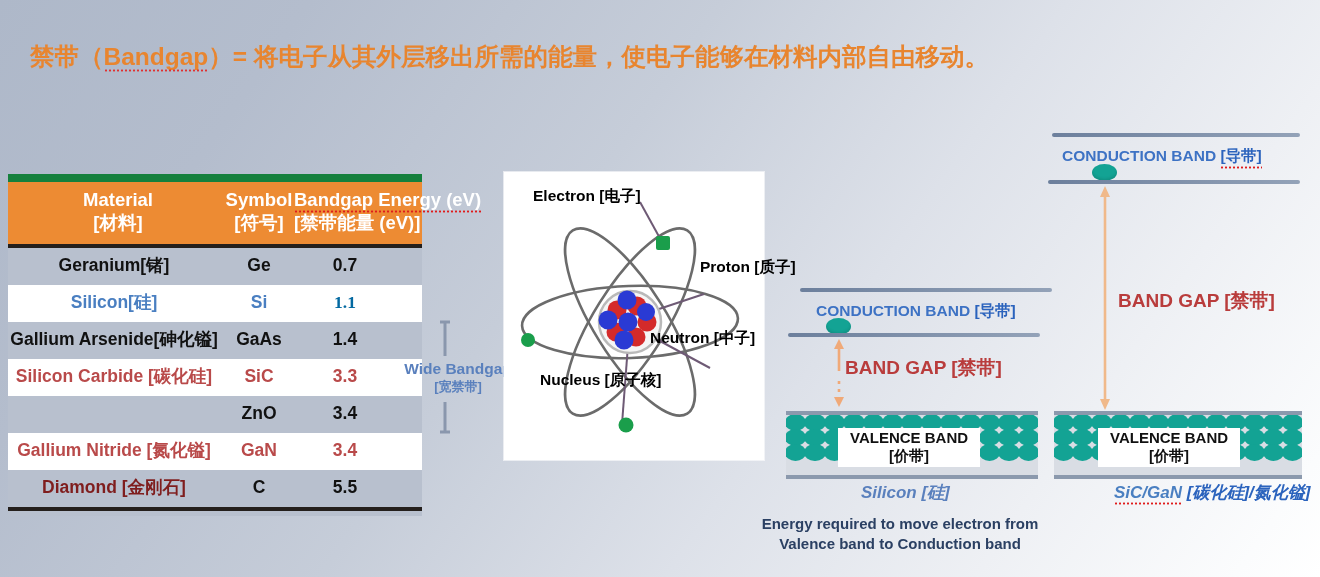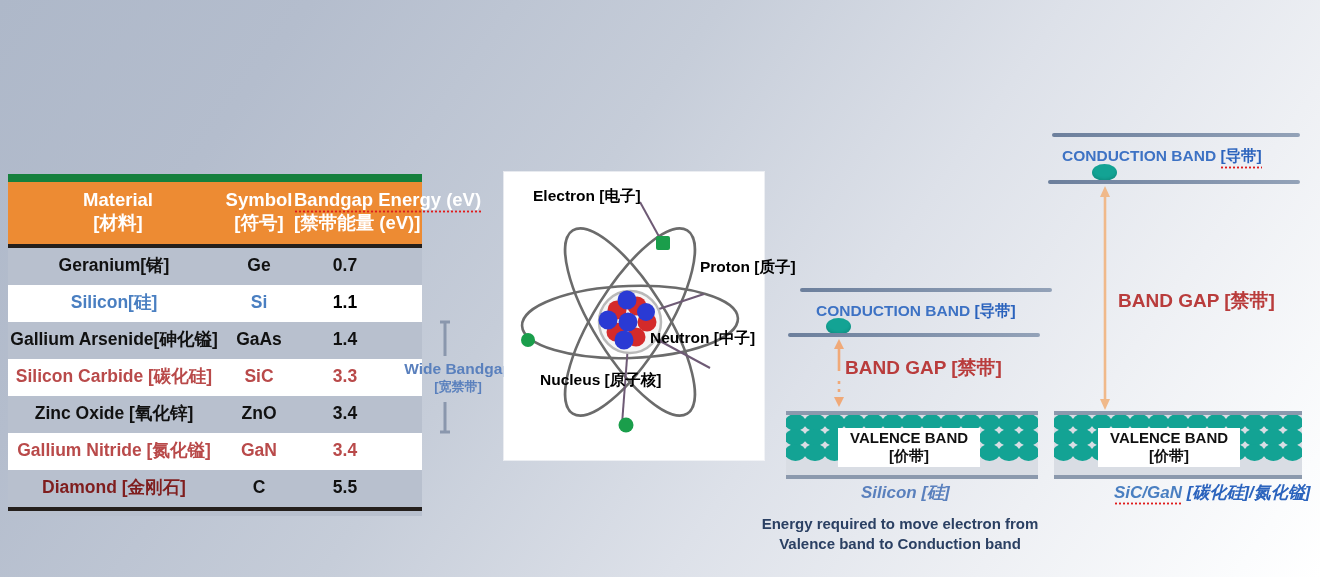--- a/index.html
+++ b/index.html
@@ -85,20 +85,23 @@
 
   .arrow-svg{position:absolute;}
 
   #caption{left:690px;top:514px;width:420px;text-align:center;color:#2b4063;font-weight:bold;font-size:15px;line-height:1.33;}
 </style>
 </head>
 <body>
 
 <div class="slide">
 
+  <div class="abs" id="title">
+    <span>禁带（</span><span class="u">Bandgap</span><span>）= 将电子从其外层移出所需的能量，使电子能够在材料内部自由移动。</span>
+  </div>
 
   <div class="abs" id="table-wrap">
     <div id="thead">
       <div class="hcell h1">
         <div>Material</div>
         <div>[材料]</div>
       </div>
       <div class="hcell h2">
         <div>Symbol</div>
         <div>[符号]</div>
@@ -110,34 +113,33 @@
     </div>
     <div id="tbody">
         <div class="trow gray">
           <div class="c c1" style="color: rgb(17, 17, 17);">Geranium[锗]</div>
           <div class="c c2" style="color: rgb(17, 17, 17);">Ge</div>
           <div class="c c3" style="color: rgb(17, 17, 17);">0.7</div>
         </div>
         <div class="trow white">
           <div class="c c1" style="color: rgb(74, 127, 193);">Silicon[硅]</div>
           <div class="c c2" style="color: rgb(74, 127, 193);">Si</div>
-          <div class="c c3" style="color: #000000;">1.1</div>
+          <div class="c c3" style="color: #0369a1; font-family: Liberation Serif, serif;">1.1</div>
         </div>
         <div class="trow gray">
           <div class="c c1" style="color: rgb(17, 17, 17);">Gallium Arsenide[砷化镒]</div>
           <div class="c c2" style="color: rgb(17, 17, 17);">GaAs</div>
           <div class="c c3" style="color: rgb(17, 17, 17);">1.4</div>
         </div>
         <div class="trow white">
           <div class="c c1" style="color: rgb(185, 74, 74);">Silicon Carbide [碳化硅]</div>
           <div class="c c2" style="color: rgb(185, 74, 74);">SiC</div>
           <div class="c c3" style="color: rgb(185, 74, 74);">3.3</div>
         </div>
         <div class="trow gray">
-          <div class="c c1" style="color: rgb(17, 17, 17);">Zinc Oxide [氧化锌]</div>
           <div class="c c2" style="color: rgb(17, 17, 17);">ZnO</div>
           <div class="c c3" style="color: rgb(17, 17, 17);">3.4</div>
         </div>
         <div class="trow white">
           <div class="c c1" style="color: rgb(185, 74, 74);">Gallium Nitride [氮化镒]</div>
           <div class="c c2" style="color: rgb(185, 74, 74);">GaN</div>
           <div class="c c3" style="color: rgb(185, 74, 74);">3.4</div>
         </div>
         <div class="trow gray">
           <div class="c c1" style="color: #7f1d1d;">Diamond [金刚石]</div>

